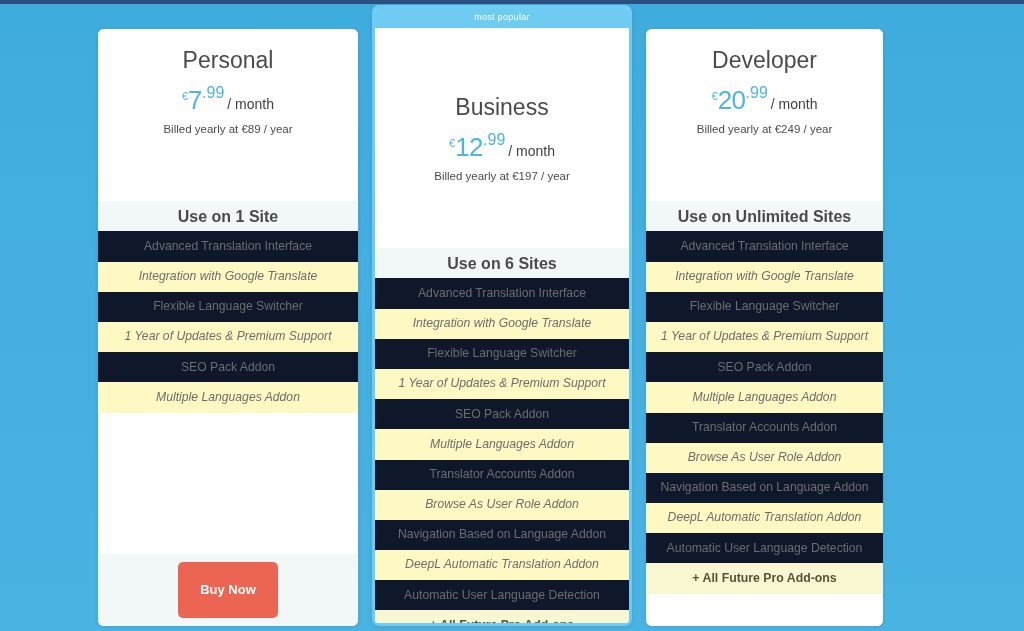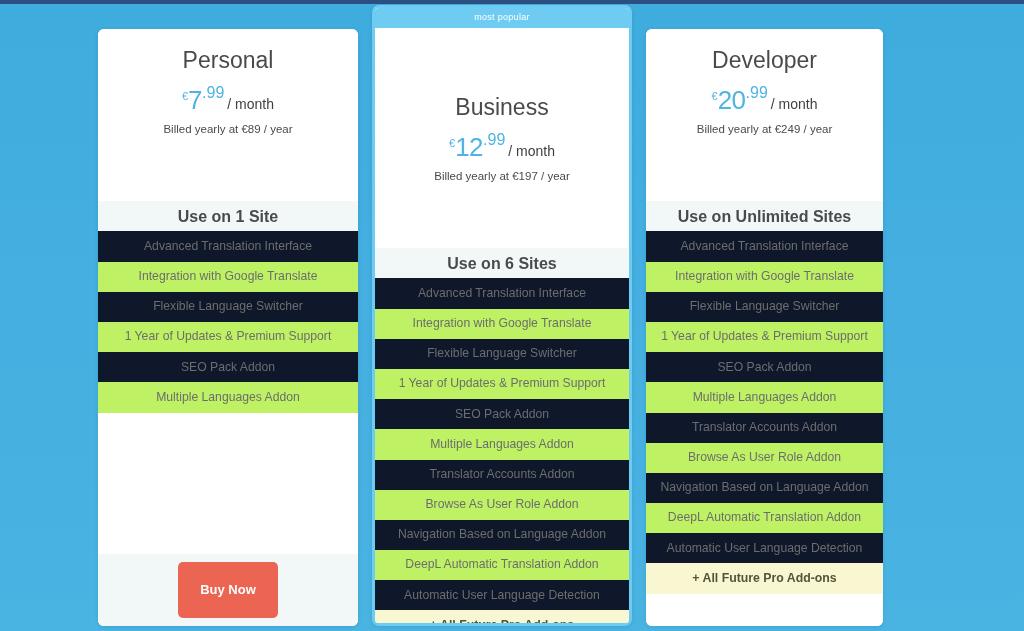--- a/index.html
+++ b/index.html
@@ -145,21 +145,21 @@
     align-items: center;
     justify-content: center;
     text-align: center;
     font-size: 12.2px;
     color: #6d6d6d;
     padding: 0 8px;
     line-height: 1.1;
     background: #0f172a;
   }
 
-  .feature-row.alt { background: #bef264; }
+  .feature-row.alt { background: #fef9c3; font-style: italic; }
 
   .feature-row.first {
     font-weight: bold;
     color: #4a4a4a;
     font-size: 16px;
     background: #f2f8f8;
   }
 
   .feature-row.future {
     background: #f9f6d2;

